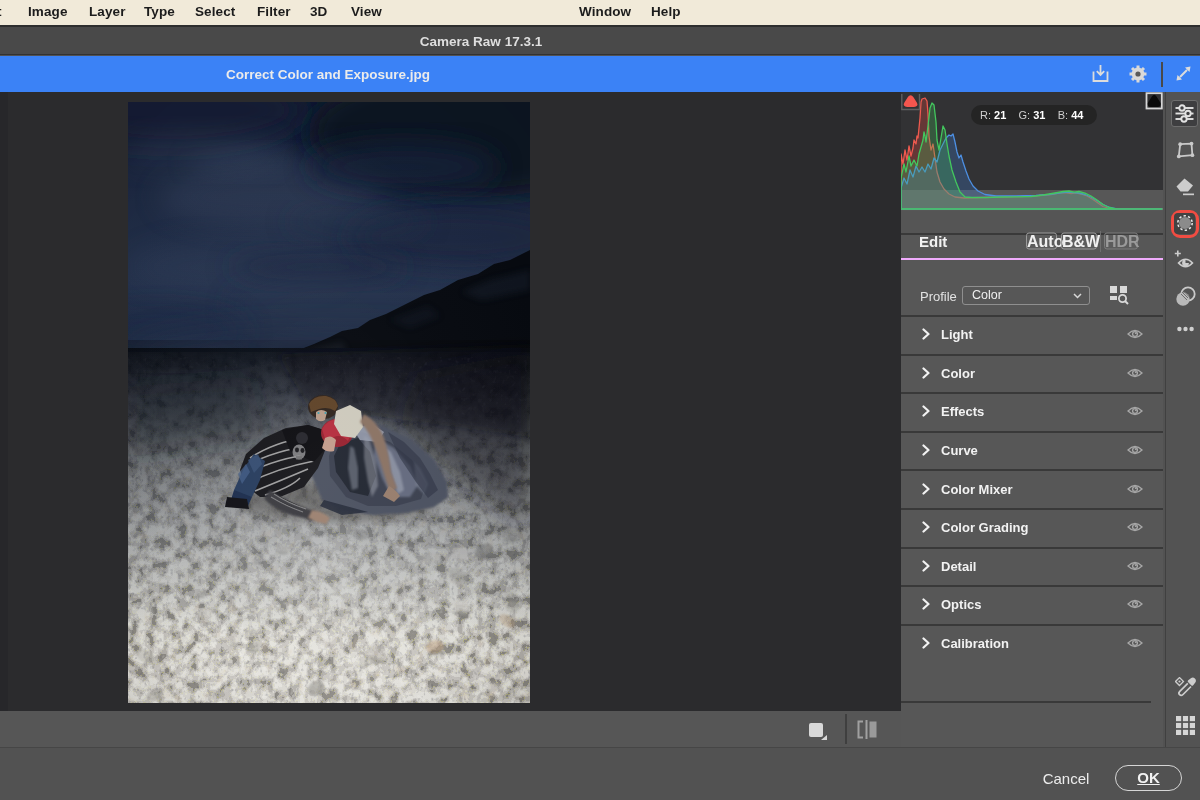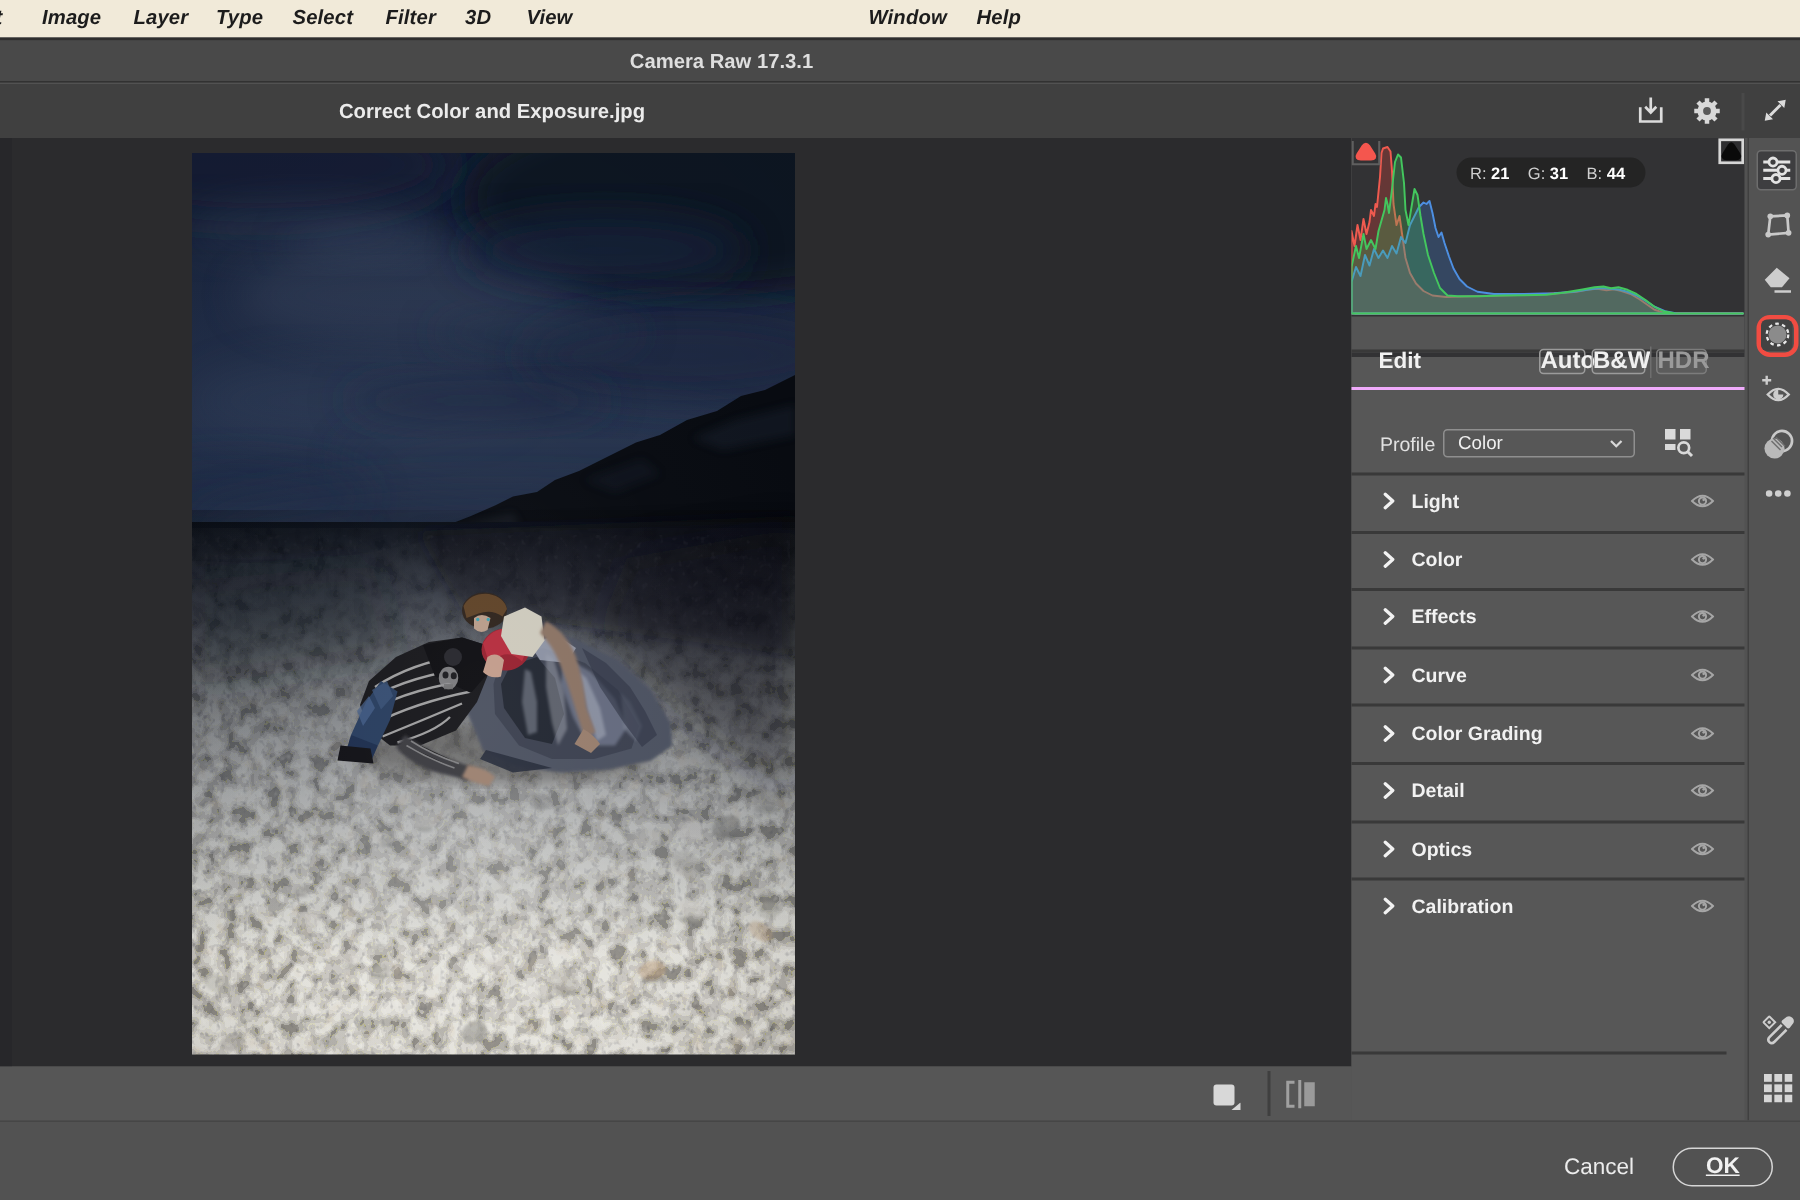--- a/index.html
+++ b/index.html
@@ -1,29 +1,29 @@
 <!DOCTYPE html>
 <html><head>
 <meta charset="utf-8">
 <style>
   * { margin:0; padding:0; box-sizing:border-box; }
   html,body { width:1200px; height:800px; overflow:hidden; font-family:"Liberation Sans",sans-serif; background:#525252; }
   .abs { position:absolute; }
   #menubar { position:absolute; left:0; top:0; width:1200px; height:25px; background:#f1ead9; }
-  #menubar span { position:absolute; top:4px; font-size:13.5px; font-weight:bold; color:#1c1c1c; letter-spacing:0.1px;font-style:italic; }
+  #menubar span { position:absolute; top:4px; font-size:13.5px; font-weight:bold; color:#1c1c1c; letter-spacing:0.1px; }
   #menuline { position:absolute; left:0; top:25px; width:1200px; height:2px; background:#2e2e2e; }
   #titlebar { position:absolute; left:0; top:27px; width:1200px; height:28px; background:#494949; border-bottom:1px solid #323232; }
   #titlebar .t { position:absolute; left:481px; top:50%; transform:translate(-50%,-50%); font-size:13.5px; font-weight:bold; color:#dedede; }
-  #toolbar { position:absolute; left:0; top:56px; width:1200px; height:36px; background:#404040; }
+  #toolbar { position:absolute; left:0; top:56px; width:1200px; height:36px; background:#3b82f6; }
   #toolbar .t { position:absolute; left:328px; top:50%; transform:translate(-50%,-50%); font-size:13.5px; font-weight:bold; color:#ebebeb; }
   #canvas { position:absolute; left:0; top:92px; width:901px; height:619px; background:#2b2b2d; }
   #photo { position:absolute; left:128px; top:102px; width:402px; height:601px; }
   #bottomstrip { position:absolute; left:0; top:711px; width:901px; height:36px; background:#565656; }
   #panel { position:absolute; left:901px; top:92px; width:262px; height:655px; background:#575757; }
-  #histo { position:absolute; left:0; top:0; width:262px; height:146px; background:#323234; }
+  #histo { position:absolute; left:0; top:0; width:262px; height:98px; background:#323234; }
   #histgap { position:absolute; left:0; top:119px; width:262px; height:24px; background:#555555; border-bottom:2px solid #393939; }
   #editrow { position:absolute; left:0; top:131px; width:262px; height:37px; border-bottom:2px solid #f0abfc; }
   #editrow .lbl { position:absolute; left:18px; top:50%; transform:translateY(-50%); font-size:15px; font-weight:bold; color:#f2f2f2; }
   .pillbtn { position:absolute; top:50%; transform:translateY(-50%); height:17px; line-height:15px; text-align:center; font-size:16px; font-weight:bold; color:#f0f0f0; border:1px solid #9b9b9b; border-radius:3px; background:rgba(255,255,255,0.03); }
   #profrow { position:absolute; left:0; top:184px; width:262px; height:39px; }
   #profrow .lbl { position:absolute; left:19px; top:50%; transform:translateY(-50%); font-size:13px; color:#e2e2e2; }
   #profsel { position:absolute; left:61px; top:10px; width:128px; height:19px; border:1px solid #8f8f8f; border-radius:3px; color:#f0f0f0; font-size:12.5px; line-height:17px; padding-left:9px; }
   #accordion { position:absolute; left:0; top:223px; width:262px; }
   .acc { position:relative; width:262px; height:38.6px; border-top:2px solid #393939; }
   .acc .name { position:absolute; left:40px; top:calc(50% - 1px); transform:translateY(-50%); font-size:13px; font-weight:bold; color:#f2f2f2; }
@@ -403,20 +403,31 @@
         <svg class="eye" width="16" height="11" viewBox="0 0 16 11">
           <path d="M1 5.5 Q8 -1.5 15 5.5 Q8 12.5 1 5.5 Z" fill="none" stroke="#a6a6a6" stroke-width="1.3"></path>
           <circle cx="8" cy="5.5" r="2.4" fill="none" stroke="#a6a6a6" stroke-width="1.3"></circle>
           <circle cx="8.8" cy="4.7" r="0.9" fill="#a6a6a6"></circle>
         </svg>
       </div>
       <div class="acc">
         <svg class="chev" width="8" height="12" viewBox="0 0 8 12" fill="none" stroke="#f2f2f2" stroke-width="2.2" stroke-linecap="round" stroke-linejoin="round">
           <path d="M1.5 1.5 L6.5 6 L1.5 10.5"></path>
         </svg>
+        <div class="name">Color Mixer</div>
+        <svg class="eye" width="16" height="11" viewBox="0 0 16 11">
+          <path d="M1 5.5 Q8 -1.5 15 5.5 Q8 12.5 1 5.5 Z" fill="none" stroke="#a6a6a6" stroke-width="1.3"></path>
+          <circle cx="8" cy="5.5" r="2.4" fill="none" stroke="#a6a6a6" stroke-width="1.3"></circle>
+          <circle cx="8.8" cy="4.7" r="0.9" fill="#a6a6a6"></circle>
+        </svg>
+      </div>
+      <div class="acc">
+        <svg class="chev" width="8" height="12" viewBox="0 0 8 12" fill="none" stroke="#f2f2f2" stroke-width="2.2" stroke-linecap="round" stroke-linejoin="round">
+          <path d="M1.5 1.5 L6.5 6 L1.5 10.5"></path>
+        </svg>
         <div class="name">Color Grading</div>
         <svg class="eye" width="16" height="11" viewBox="0 0 16 11">
           <path d="M1 5.5 Q8 -1.5 15 5.5 Q8 12.5 1 5.5 Z" fill="none" stroke="#a6a6a6" stroke-width="1.3"></path>
           <circle cx="8" cy="5.5" r="2.4" fill="none" stroke="#a6a6a6" stroke-width="1.3"></circle>
           <circle cx="8.8" cy="4.7" r="0.9" fill="#a6a6a6"></circle>
         </svg>
       </div>
       <div class="acc">
         <svg class="chev" width="8" height="12" viewBox="0 0 8 12" fill="none" stroke="#f2f2f2" stroke-width="2.2" stroke-linecap="round" stroke-linejoin="round">
           <path d="M1.5 1.5 L6.5 6 L1.5 10.5"></path>

